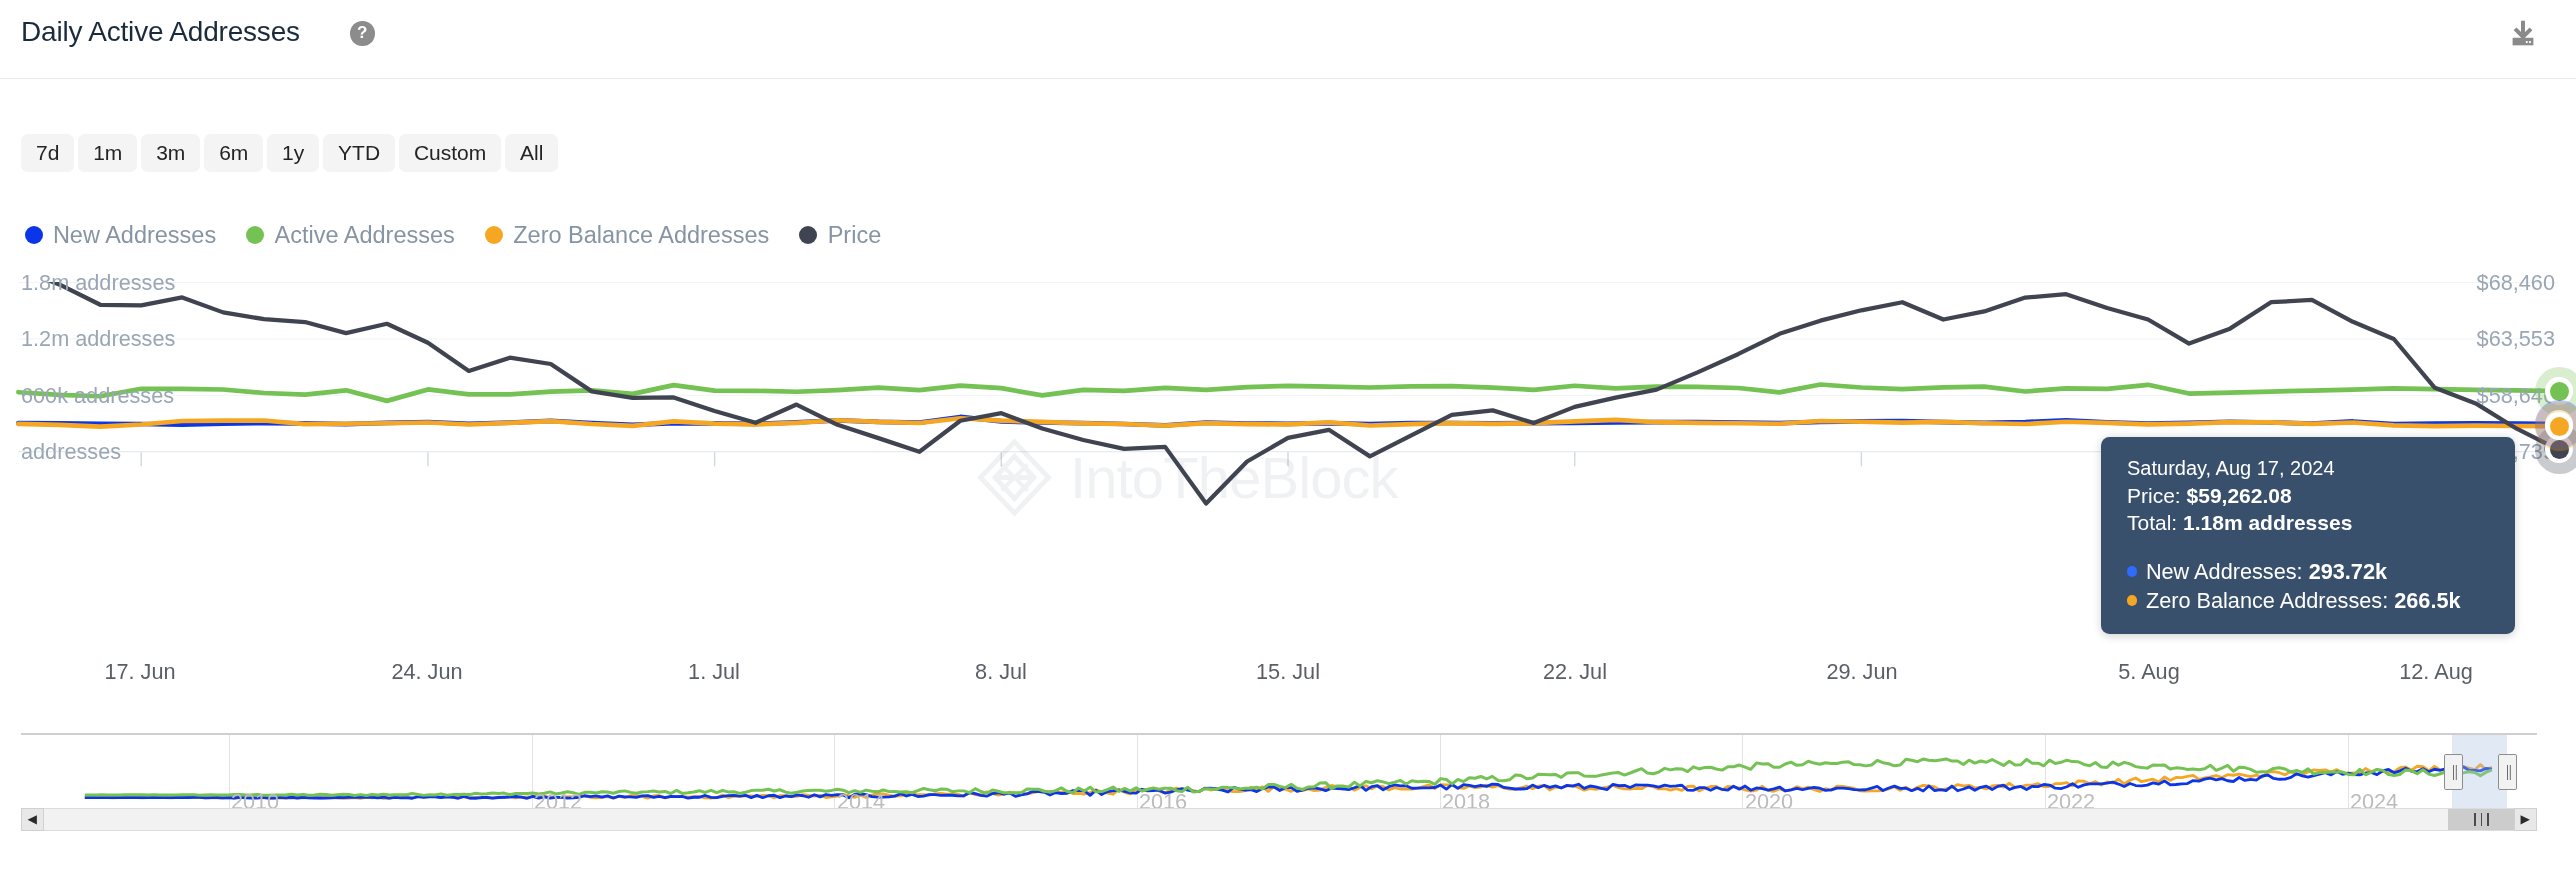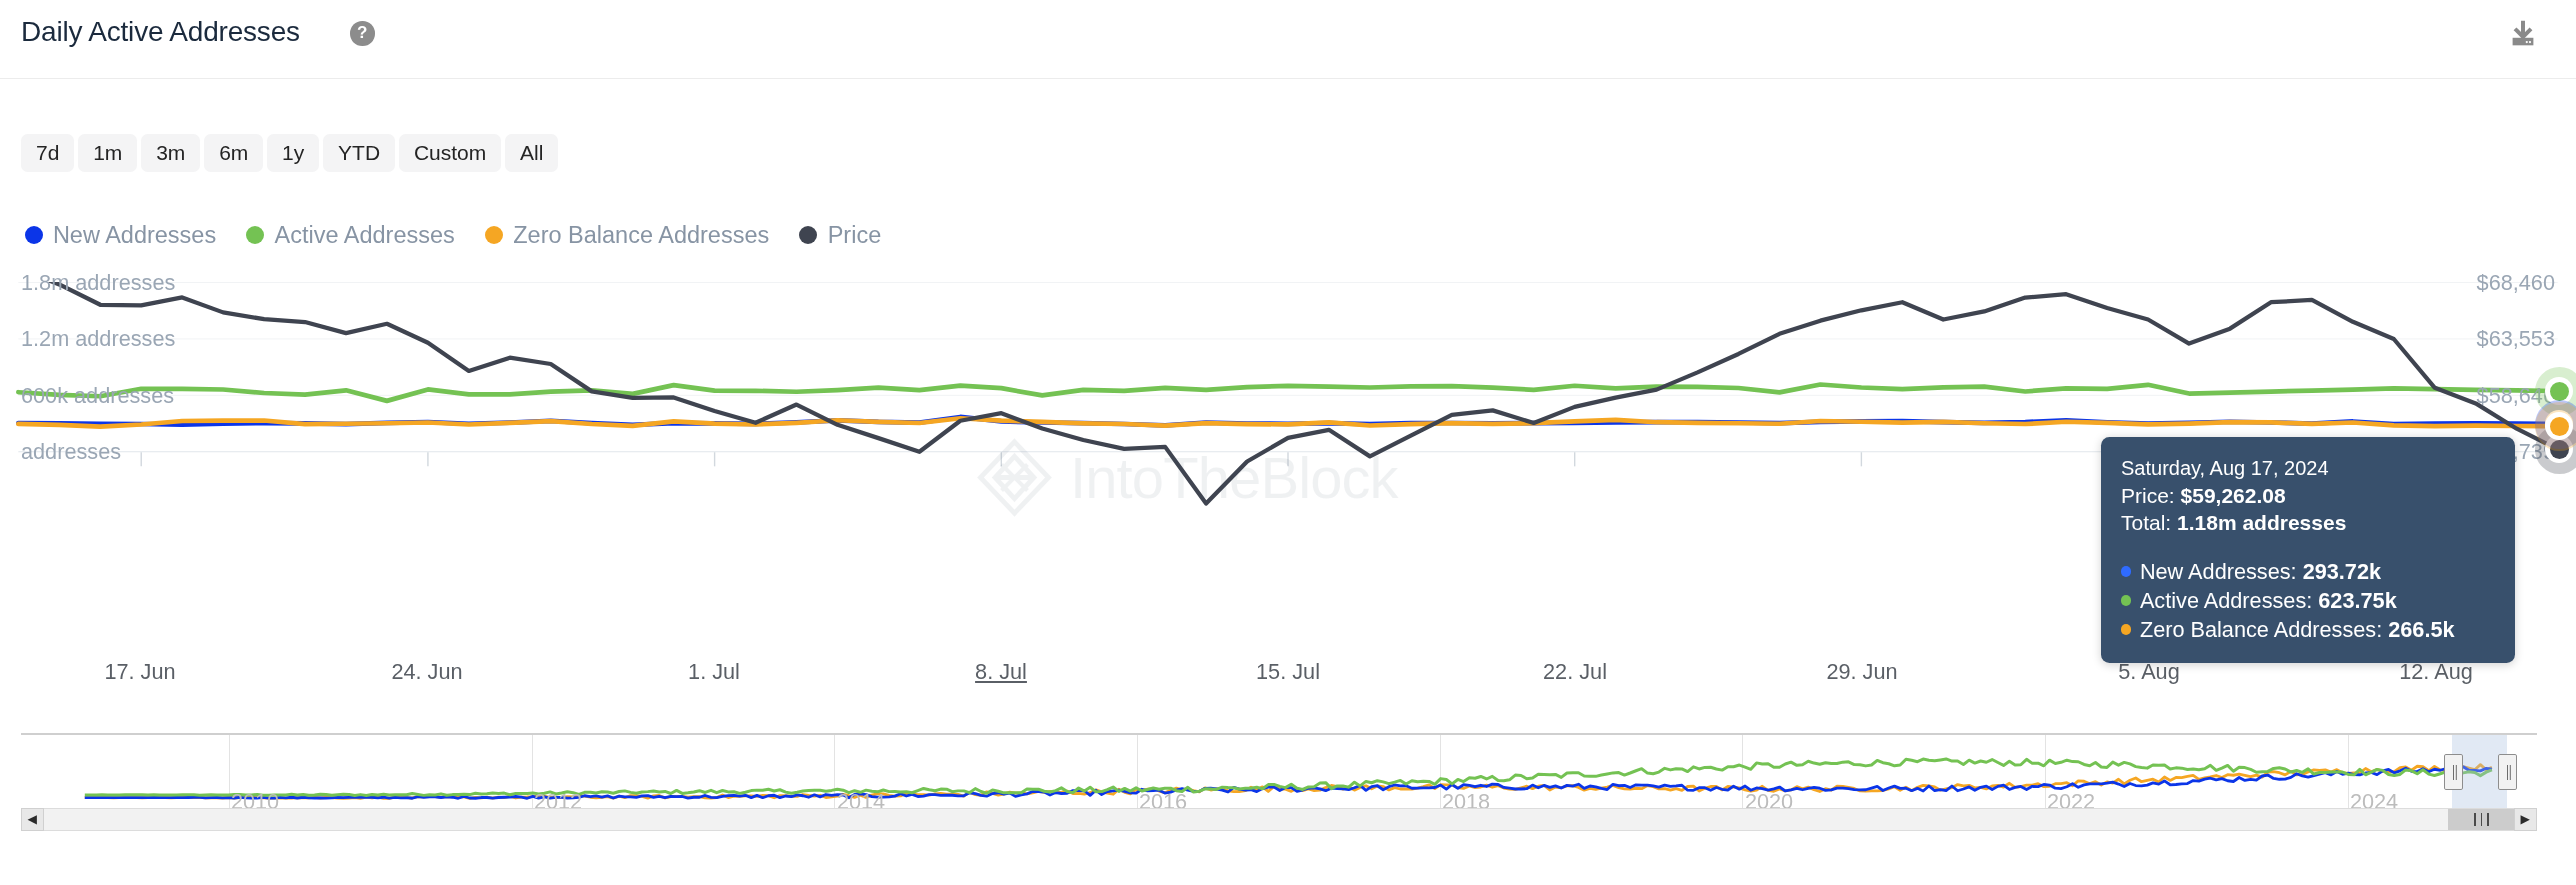--- a/index.html
+++ b/index.html
@@ -85,21 +85,21 @@
     opacity:.08;pointer-events:none;
   }
   #watermark .wm-text{
     font-size:58px;color:#45566b;font-weight:400;letter-spacing:-0.9px;
   }
 
   
   #tooltip{
     position:absolute;left:2101px;top:437px;width:414px;
     background:#38506c;border-radius:8.5px;
-    padding:17px 21px 19px 20px;
+    padding:17px 21px 19px 26px;
     box-sizing:border-box;
     color:#ffffff;
     box-shadow:0 1.9px 9.4px rgba(0,0,0,.18);
     z-index:40;
   }
   #tooltip .tt-line{font-size:21px;line-height:27px;white-space:nowrap;}
   #tooltip .tt-date{font-size:20px;line-height:28px;}
   #tooltip b{font-weight:bold;}
   #tooltip .tt-series{margin-top:21px;}
   #tooltip .tt-srow{
@@ -259,21 +259,21 @@
 
   <div class="axis-label-right" style="top:-12.2px">$68,460</div>
   <div class="axis-label-right" style="top:44px">$63,553</div>
   <div class="axis-label-right" style="top:101px">$58,646</div>
   <div class="axis-label-right" style="top:157px">$53,739</div>
 
   <div id="xtick-labels">
       <div class="xtick-label" style="left: 140px;">17. Jun</div>
       <div class="xtick-label" style="left: 427px;">24. Jun</div>
       <div class="xtick-label" style="left: 714px;">1. Jul</div>
-      <div class="xtick-label" style="left: 1001px; text-decoration: underline;">8. Jul</div>
+      <div class="xtick-label" style="left: 1001px;">8. Jul</div>
       <div class="xtick-label" style="left: 1288px;">15. Jul</div>
       <div class="xtick-label" style="left: 1575px;">22. Jul</div>
       <div class="xtick-label" style="left: 1862px;">29. Jun</div>
       <div class="xtick-label" style="left: 2149px;">5. Aug</div>
       <div class="xtick-label" style="left: 2436px;">12. Aug</div>
     </div>
 
   <div id="endpoints">
       <div class="endpoint" style="left: 2535px; top: 85px; width: 49px; height: 49px;">
         <span class="halo" style="left:0;top:0;width:49px;height:49px;background:#74c253"></span>
@@ -307,24 +307,20 @@
   <div class="tt-line">
     <span>Total:</span>
     <b>1.18m addresses</b>
   </div>
   <div class="tt-series">
     <div class="tt-srow">
       <span class="tt-sdot" style="background:#2f6bff"></span>
       <span>New Addresses:</span>&nbsp;<b>293.72k</b>
     </div>
     <div class="tt-srow">
-      <span class="tt-sdot" style="background:#74c253"></span>
-      <span>Active Addresses:</span>&nbsp;<b>623.75k</b>
-    </div>
-    <div class="tt-srow">
       <span class="tt-sdot" style="background:#f5a623"></span>
       <span>Zero Balance Addresses:</span>&nbsp;<b>266.5k</b>
     </div>
   </div>
 </div>
 
 <div id="navigator">
   <div id="nav-top-line"></div>
   <div id="nav-gridlines">
       <div class="nav-gridline" style="left: 208px;"></div>

